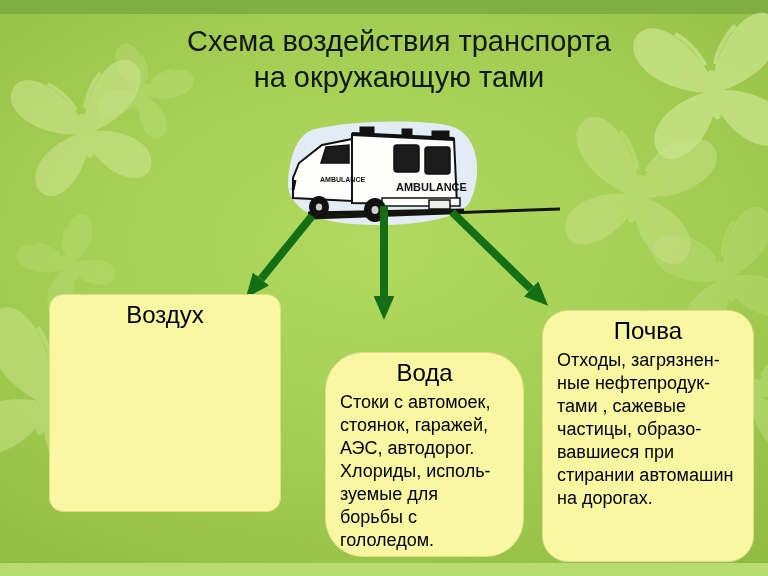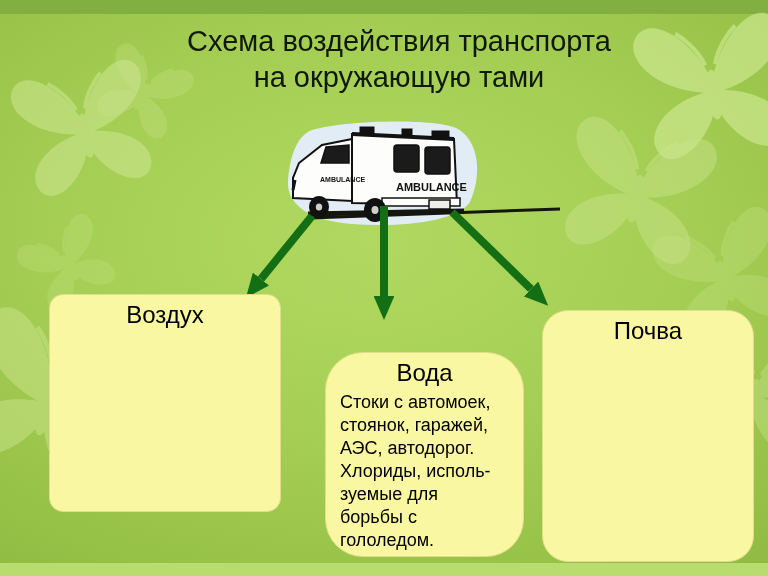--- a/index.html
+++ b/index.html
@@ -121,14 +121,21 @@
 стоянок, гаражей,
 АЭС, автодорог.
 Хлориды, исполь-
 зуемые для
 борьбы с
 гололедом.</div>
   </div>
 
   <div class="infobox box-soil">
     <div class="infobox-title">Почва</div>
+    <div class="infobox-body">Отходы, загрязнен-
+ные нефтепродук-
+тами , сажевые
+частицы, образо-
+вавшиеся при
+стирании автомашин
+на дорогах.</div>
   </div>
 </div>
 
 </body></html>

